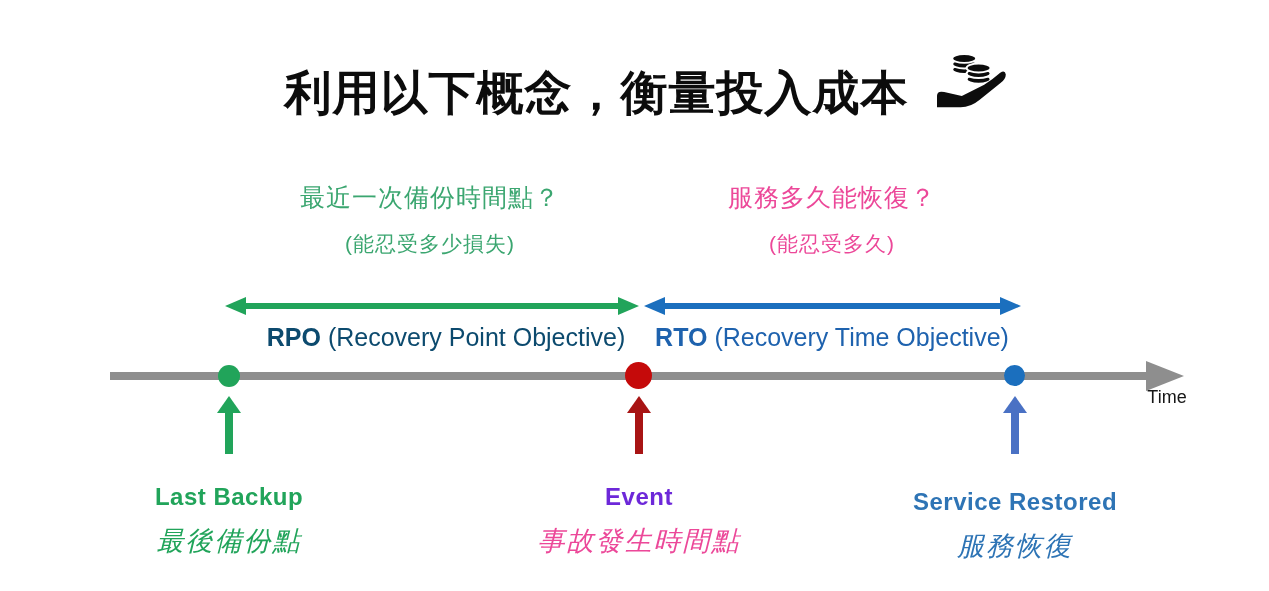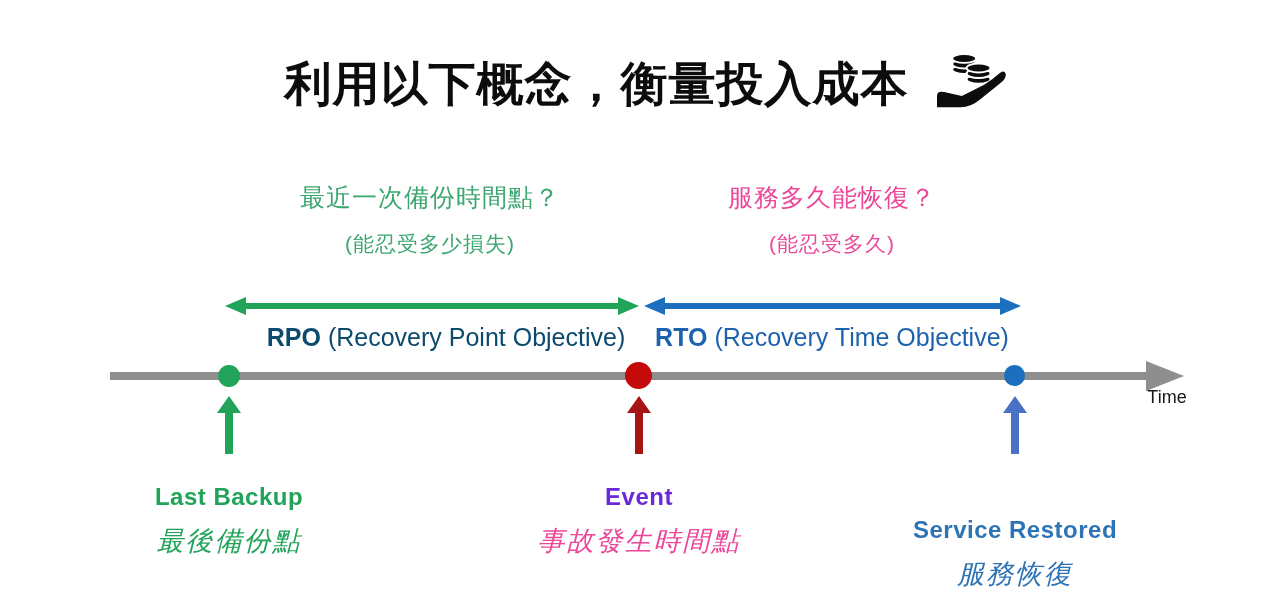--- a/index.html
+++ b/index.html
@@ -5,21 +5,21 @@
   * { margin:0; padding:0; box-sizing:border-box; }
   html,body { background:#ffffff; }
   .canvas {
     position:relative; width:1269px; height:591px; background:#ffffff;
     font-family:"Liberation Sans", sans-serif; overflow:hidden;
   }
 
   
   .title-row {
     position:absolute; top:44px; left:0; width:100%;
-    display:flex; justify-content:center; align-items:center; gap:20px;padding-left:24px;
+    display:flex; justify-content:center; align-items:flex-end; gap:20px;padding-left:24px;
   }
   .title-text {
     font-size:47px; font-weight:900; color:#0c0c0c; letter-spacing:1px; line-height:1.35;
   }
   .money-icon svg { width:80px; height:72px; margin-top:4px; }
 
   
   .q-block { position:absolute; width:400px; text-align:center; top:181px; }
   .q-main { font-size:25px; letter-spacing:1px; }
   .q-sub  { font-size:21px; margin-top:16px; letter-spacing:1px; }
@@ -78,21 +78,21 @@
   #arrow-restored { left:1003px; }
 
   
   .marker-label { position:absolute; width:320px; text-align:center; }
   .marker-label .en { font-size:24px; font-weight:700; letter-spacing:.5px; }
   .marker-label .zh { font-size:27px; margin-top:12px; letter-spacing:2px;font-style:italic; }
   #label-backup { left:69px; top:483px; }
   #label-backup .en, #label-backup .zh { color:#21a45a; }
   #label-event { left:479px; top:483px; }
   #label-event .en { color:#6d28d9; } #label-event .zh { color:#ec4899; }
-  #label-restored { left:855px; top:516px; }
+  #label-restored { left:855px; top:488px; }
   #label-restored .en, #label-restored .zh { color:#2e74b5; }
 </style>
 </head>
 <body>
 
 <div class="canvas">
 
   <div class="title-row">
     <h1 class="title-text">利用以下概念，衡量投入成本</h1>
     <span class="money-icon">

